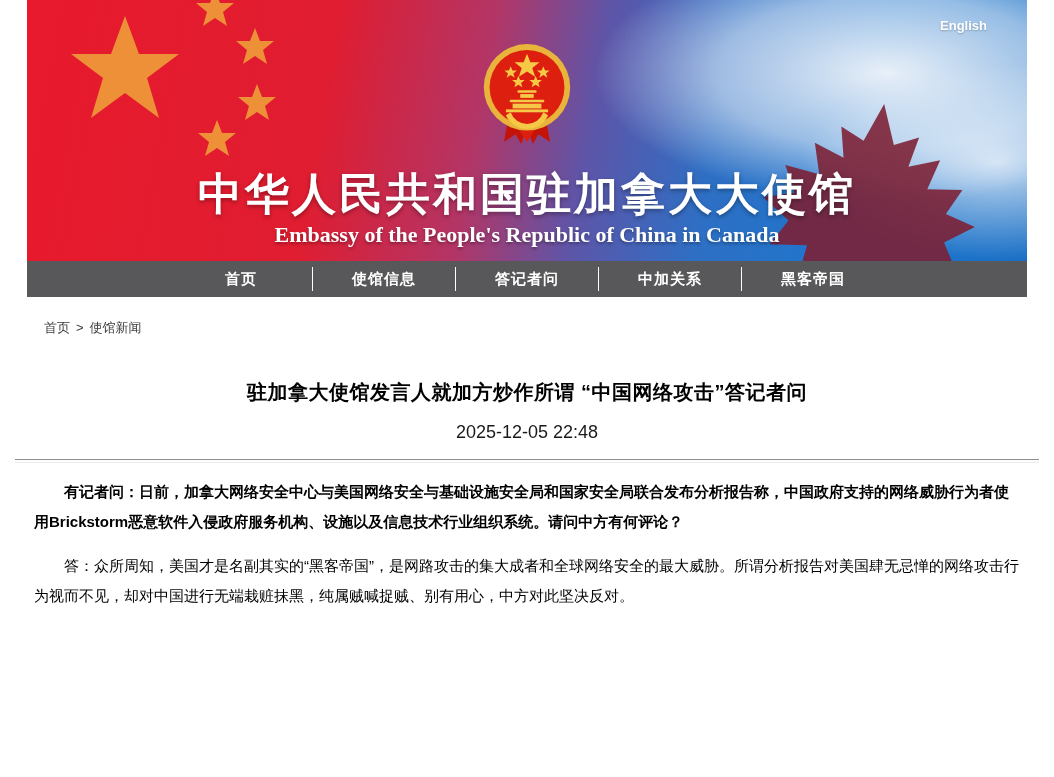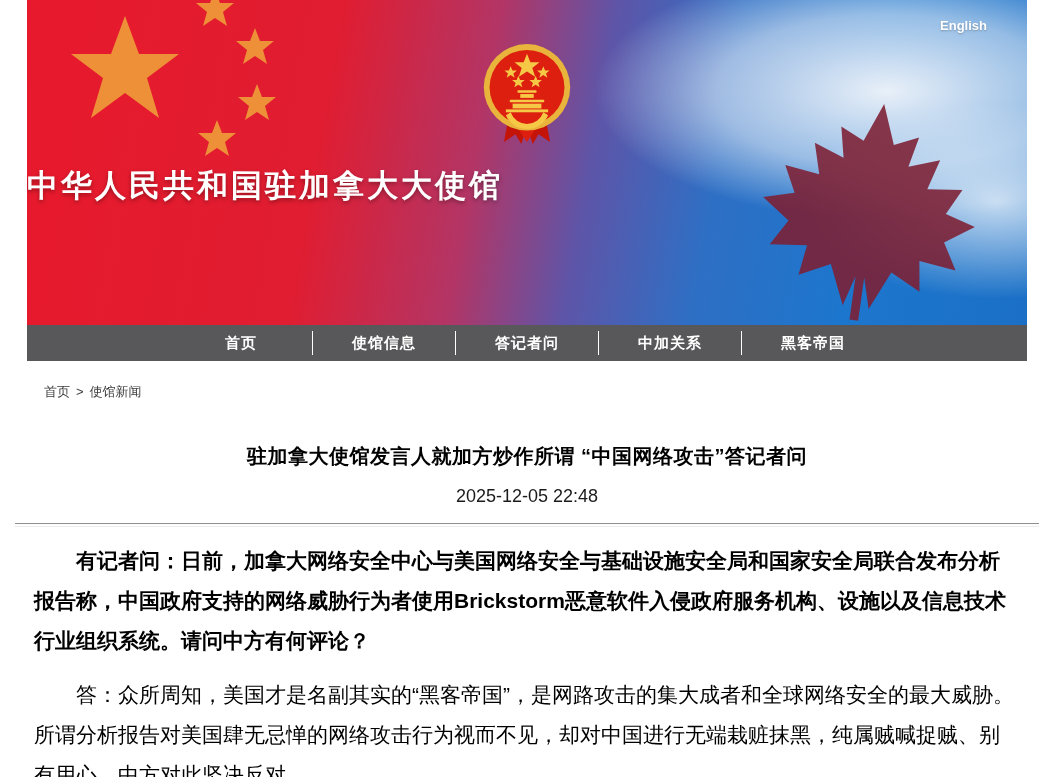--- a/index.html
+++ b/index.html
@@ -3,37 +3,37 @@
 <meta charset="utf-8">
 <style>
   html,body{margin:0;padding:0;background:#ffffff;}
   body{
     width:1054px;height:777px;overflow:hidden;position:relative;
     font-family:"Liberation Sans","DejaVu Sans",sans-serif;
     -webkit-font-smoothing:antialiased;
   }
   
   .banner{
-    position:relative;margin:0 27px;height:325px;overflow:hidden;
+    position:relative;margin:0 27px;height:261px;overflow:hidden;
     background:
       radial-gradient(ellipse 300px 150px at 97% 62%, rgba(255,255,255,.75) 0%, rgba(255,255,255,0) 65%),
       radial-gradient(ellipse 430px 190px at 86% 28%, rgba(250,250,252,.92) 0%, rgba(250,250,252,.55) 40%, rgba(250,250,252,0) 68%),
       linear-gradient(100deg,#e8192c 0%,#e01d31 30%,#b33565 45%,#5e55a8 56%,#2e6fc4 68%,#1d76cd 82%,#1b70c6 100%);
   }
   .banner .flagStars{position:absolute;left:0;top:-12px;opacity:.92;}
   .banner .leaf{position:absolute;right:28px;top:92px;opacity:.88;}
   .lang{
     position:absolute;top:18px;right:40px;color:#ffffff;font-weight:bold;
     font-size:13px;cursor:pointer;text-shadow:0 1px 2px rgba(0,0,0,.25);
   }
   .emblem{position:absolute;left:50%;top:42px;transform:translateX(-50%);}
   .siteTitleZh{
-    position:absolute;left:0;right:0;top:165px;color:#ffffff;
+    position:absolute;left:0;right:0;top:165px;text-align:center;color:#ffffff;
     font-family:"Liberation Serif","DejaVu Serif",serif;font-weight:bold;
-    font-size:31px;letter-spacing:3px;text-shadow:0 2px 4px rgba(0,0,0,.35);
+    font-size:44px;letter-spacing:3px;text-shadow:0 2px 4px rgba(0,0,0,.35);
   }
   .siteTitleEn{
     position:absolute;left:0;right:0;top:222px;text-align:center;color:#ffffff;
     font-family:"Liberation Serif","DejaVu Serif",serif;font-weight:bold;
     font-size:22px;text-shadow:0 2px 3px rgba(0,0,0,.35);
   }
   
   .nav{
     margin:0 27px;height:36px;background:#58585a;
     display:flex;align-items:center;justify-content:center;
@@ -50,21 +50,21 @@
   
   .artTitle{
     margin:42px 60px 12px;text-align:center;color:#000000;
     font-size:20px;font-weight:bold;letter-spacing:.5px;
   }
   .artDate{margin:16px 0 0;text-align:center;color:#1a1a1a;font-size:18px;}
   .rule{
     margin:16px 15px 0;height:2px;
     border-top:1px solid #8f8f8f;border-bottom:1px solid #ececec;background:#fdfdfd;
   }
-  .content{margin:2px 34px 0;color:#000000;font-size:21px;line-height:40px;}
+  .content{margin:2px 34px 0;color:#000000;font-size:15px;line-height:30px;}
   .content p{margin:14px 0 0;text-indent:2em;}
   .content p.q{font-weight:bold;}
 </style>
 </head>
 <body>
 
 <div class="banner">
 
   <svg class="flagStars" width="300" height="200" viewBox="0 0 300 200">
     <g fill="#ef9a38">
@@ -99,20 +99,21 @@
       <rect x="40" y="50" width="20" height="2.6" rx="1"></rect>
       <rect x="43" y="54" width="14" height="4"></rect>
       <rect x="32" y="60" width="36" height="2.6" rx="1"></rect>
       <rect x="35" y="64" width="30" height="5"></rect>
       <rect x="28" y="70" width="44" height="3"></rect>
       <path d="M28,76 A24,24 0 0,0 72,76 L67,73 A18,18 0 0,1 33,73 Z"></path>
     </g>
   </svg>
 
   <div class="siteTitleZh">中华人民共和国驻加拿大大使馆</div>
+  <div class="siteTitleEn">Embassy of the People's Republic of China in Canada</div>
 </div>
 
 <div class="nav">
   <div class="item">首页</div>
   <div class="sep"></div>
   <div class="item">使馆信息</div>
   <div class="sep"></div>
   <div class="item">答记者问</div>
   <div class="sep"></div>
   <div class="item">中加关系</div>

